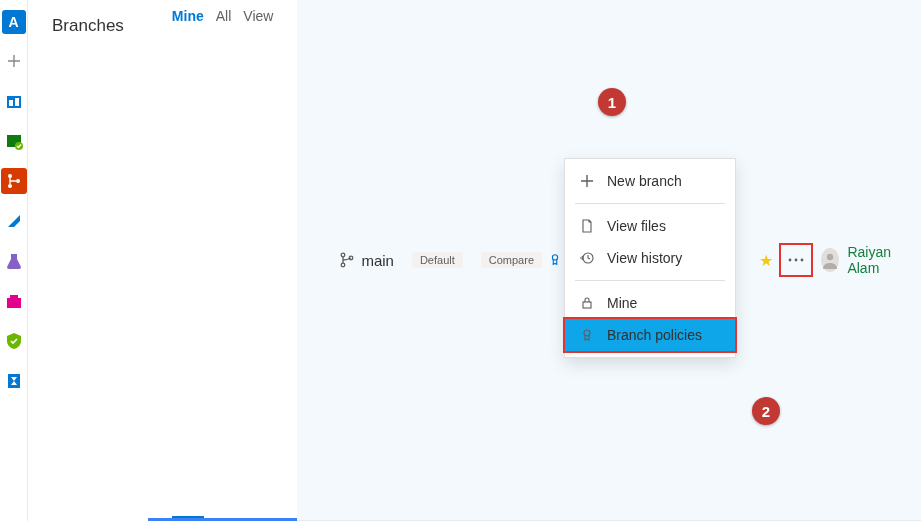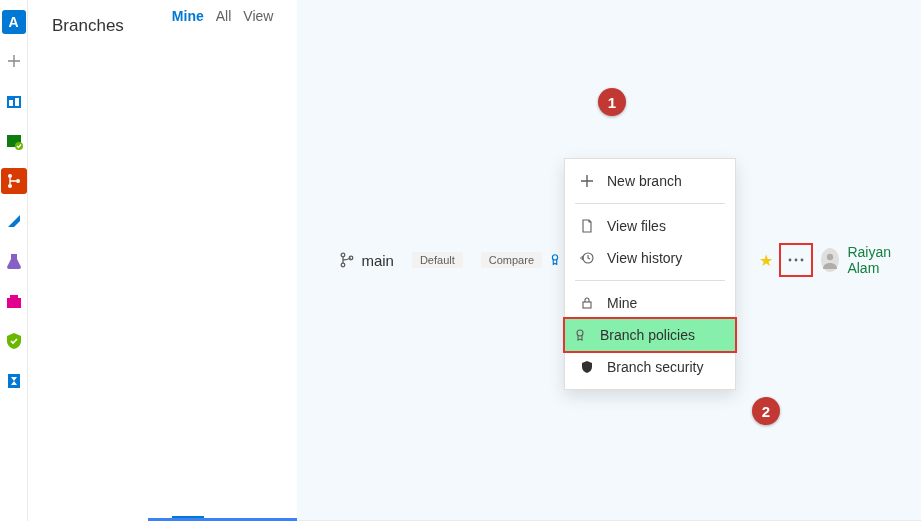--- a/index.html
+++ b/index.html
@@ -62,21 +62,21 @@
   .context-menu {
     position:absolute; top:158px; left:564px; width:172px;
     background:#fff; border:1px solid #e1dfdd; box-shadow:0 6px 16px rgba(0,0,0,0.12);
     padding:6px 0;
   }
   .menu-item {
     display:flex; align-items:center; gap:12px; padding:8px 14px;
     font-size:14px; color:#323130; cursor:pointer;
   }
   .menu-item.disabled { color:#a19f9d; cursor:default; }
-  .menu-item.highlight { background:#86efac; border:2px solid #e3342f; margin:-2px;padding-left:7px; }
+  .menu-item.highlight { background:#0ea5e9; border:2px solid #e3342f; margin:-2px; }
   .menu-sep { height:1px; background:#e1dfdd; margin:6px 10px; }
   .menu-icon { width:16px;height:16px;display:flex;align-items:center;justify-content:center;font-size:14px;color:#605e5c; }
   .callout {
     position:absolute; width:28px;height:28px;border-radius:50%;
     background:#c23934; color:#fff; font-weight:600; font-size:15px;
     display:flex;align-items:center;justify-content:center;
     box-shadow:0 1px 3px rgba(0,0,0,.3);
   }
   .co1 { top:88px; left:598px; }
   .co2 { top:397px; left:752px; }
@@ -241,24 +241,16 @@
   </div>
   <div class="menu-item highlight">
     <span class="menu-icon">
         <svg width="14" height="14" viewBox="0 0 14 14">
           <circle cx="7" cy="5" r="3" fill="none" stroke="#605e5c" stroke-width="1.1"></circle>
           <path d="M5 7v5l2-1 2 1V7" fill="none" stroke="#605e5c" stroke-width="1.1"></path>
         </svg>
       </span>
     <span>Branch policies</span>
   </div>
-  <div class="menu-item">
-    <span class="menu-icon">
-        <svg width="14" height="14" viewBox="0 0 14 14">
-          <path d="M7 1l5 2v4c0 3-2 5-5 6-3-1-5-3-5-6V3z" fill="#323130"></path>
-        </svg>
-      </span>
-    <span>Branch security</span>
-  </div>
 </div>
 
 <div class="callout co1">1</div>
 <div class="callout co2">2</div>
 
 </body></html>

